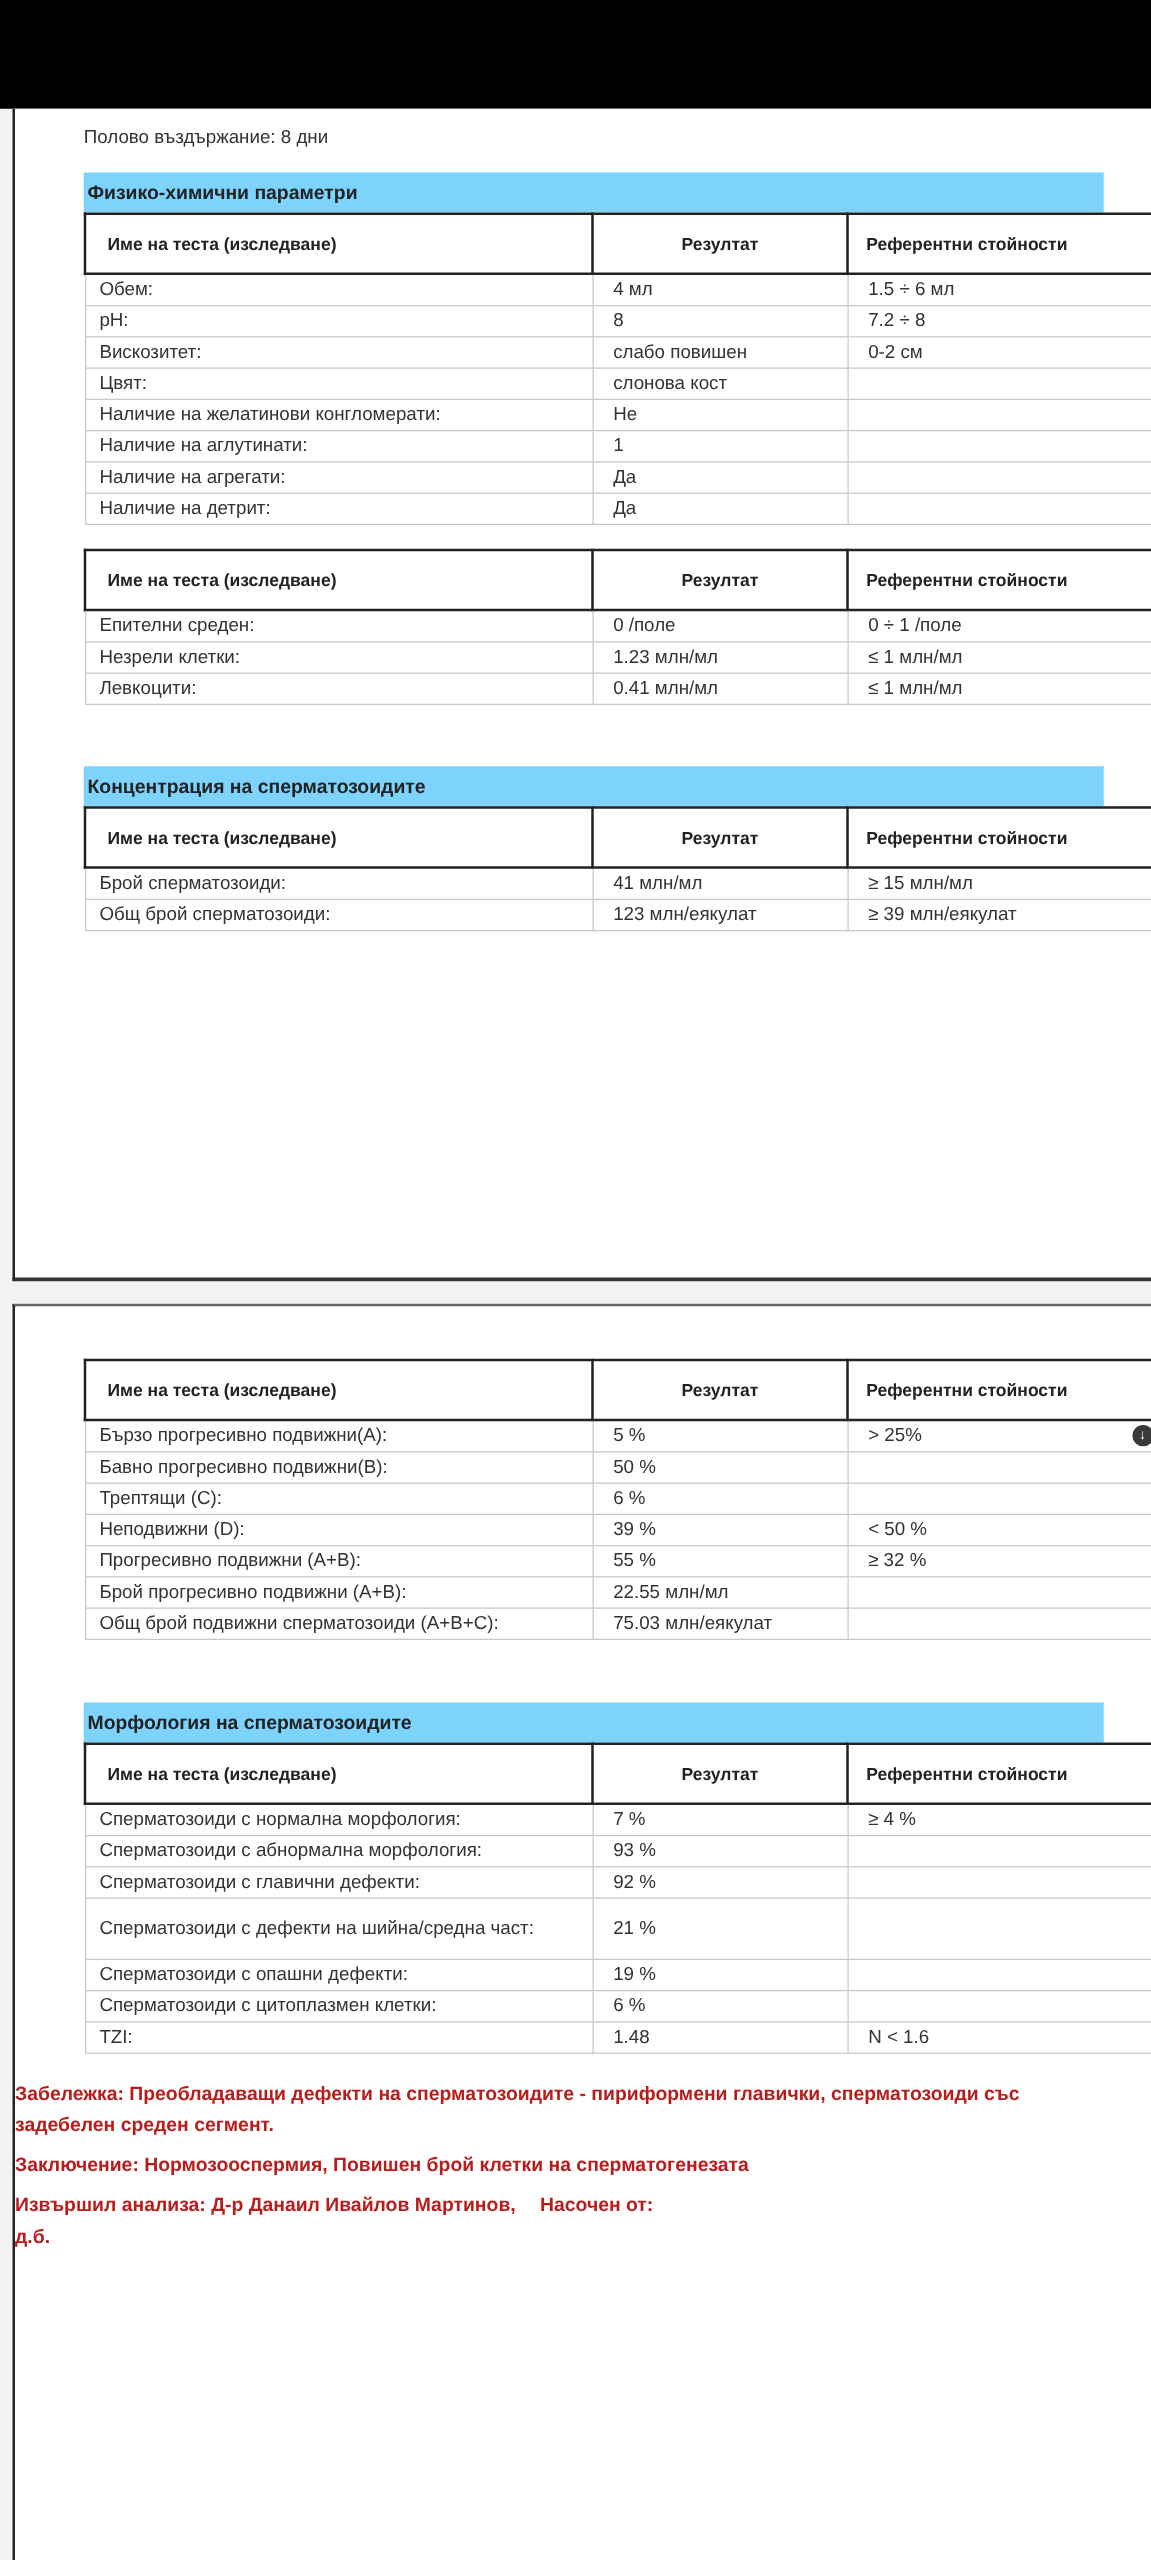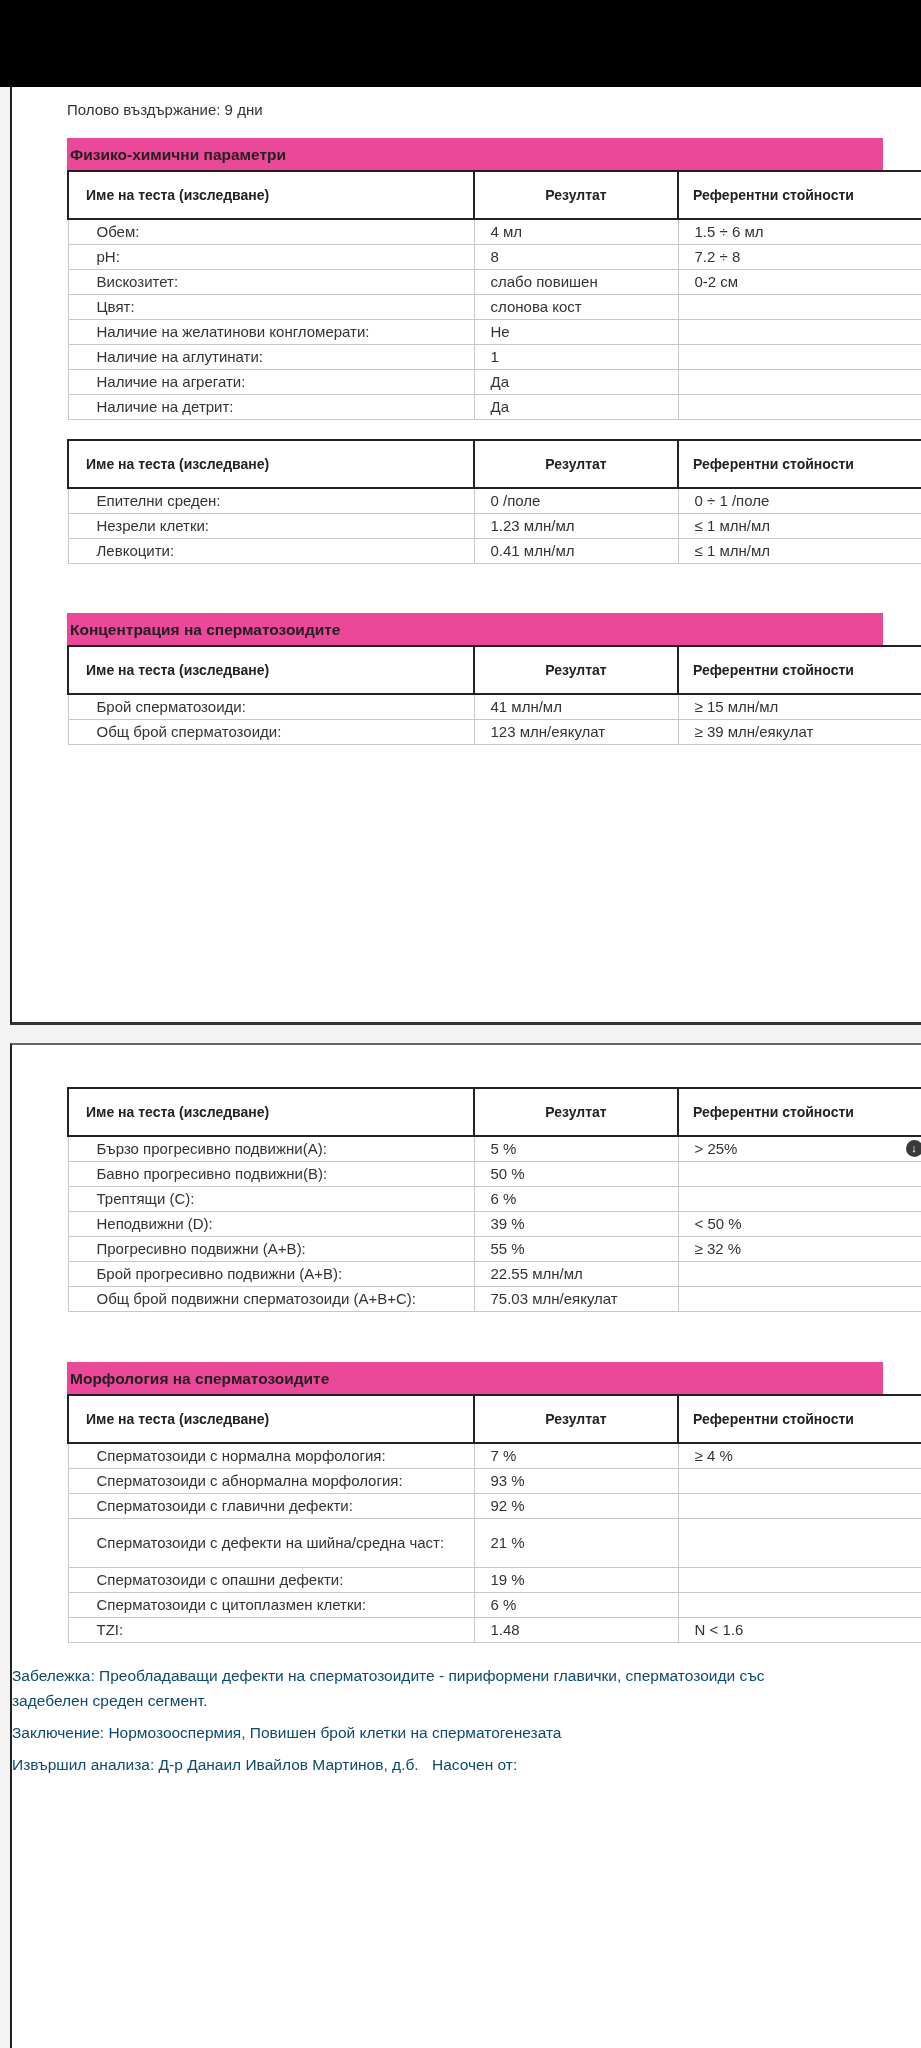--- a/index.html
+++ b/index.html
@@ -13,55 +13,55 @@
   .topbar { position:absolute; left:0; top:0; width:921px; height:87px; background:#000; }
   .page {
     position:absolute; left:10px; width:930px; background:#fff;
     border-left:2px solid #222;
   }
   .page1 { top:87px; height:935px; border-bottom:3px solid #333; }
   .page2 { top:1043px; height:1010px; border-top:2px solid #666; }
   .content { position:absolute; left:55px; width:816px; }
   .abstinence { font-size:15px; color:#333; }
   .section-title {
-    background:#ec4899; height:32px; line-height:34px; padding-left:3px;
+    background:#7dd3fc; height:32px; line-height:34px; padding-left:3px;
     font-weight:bold; font-size:15.5px; color:#222;
   }
   table { border-collapse:collapse; width:816px; table-layout:fixed; font-size:15px; }
   th {
     border:2px solid #222; font-weight:bold; font-size:14px; color:#222;
     height:46px; padding:0 14px; line-height:24px; vertical-align:middle;
   }
   th.c1 { text-align:left; width:373px; padding-left:17px; }
   th.c2 { text-align:center; width:174px; }
   th.c3 { text-align:left; width:225px; }
   td {
     border:1px solid #c8c8c8; height:24px; line-height:22px; padding:0 0 0 16px;
     color:#333; vertical-align:middle;
   }
-  td.c1 { padding-left:28px; }
+  td.c1 { padding-left:11px; }
   td.c3 { position:relative; }
   .tall td { height:48px; }
   .icon-down {
     position:absolute; right:10px; top:3px; width:17px; height:17px; border-radius:50%;
     background:#3a3a3a; color:#fff; font-size:11px; line-height:17px; text-align:center; font-weight:bold;
   }
-  .notes { position:absolute; left:0; width:816px; font-weight:normal; font-size:15.5px; color:#0c4a6e; line-height:25px; }
+  .notes { position:absolute; left:0; width:816px; font-weight:bold; font-size:15.5px; color:#b91c1c; line-height:25px; }
   .notes p { margin:0 0 7px 0; }
   .sig { display:flex; }
   .sig .left { width:420px; }
 </style>
 </head>
 <body>
 
 <div class="topbar"></div>
 
 <div class="page page1">
   <div class="content" style="top:14px;">
-    <div class="abstinence">Полово въздържание: 9 дни</div>
+    <div class="abstinence">Полово въздържание: 8 дни</div>
   </div>
 
   <div class="content" style="top:51px;">
     <div class="section-title">Физико-химични параметри</div>
     <table>
       <thead>
           <tr>
         <th class="c1">Име на теста (изследване)</th>
         <th class="c2">Резултат</th>
         <th class="c3">Референтни стойности</th>

